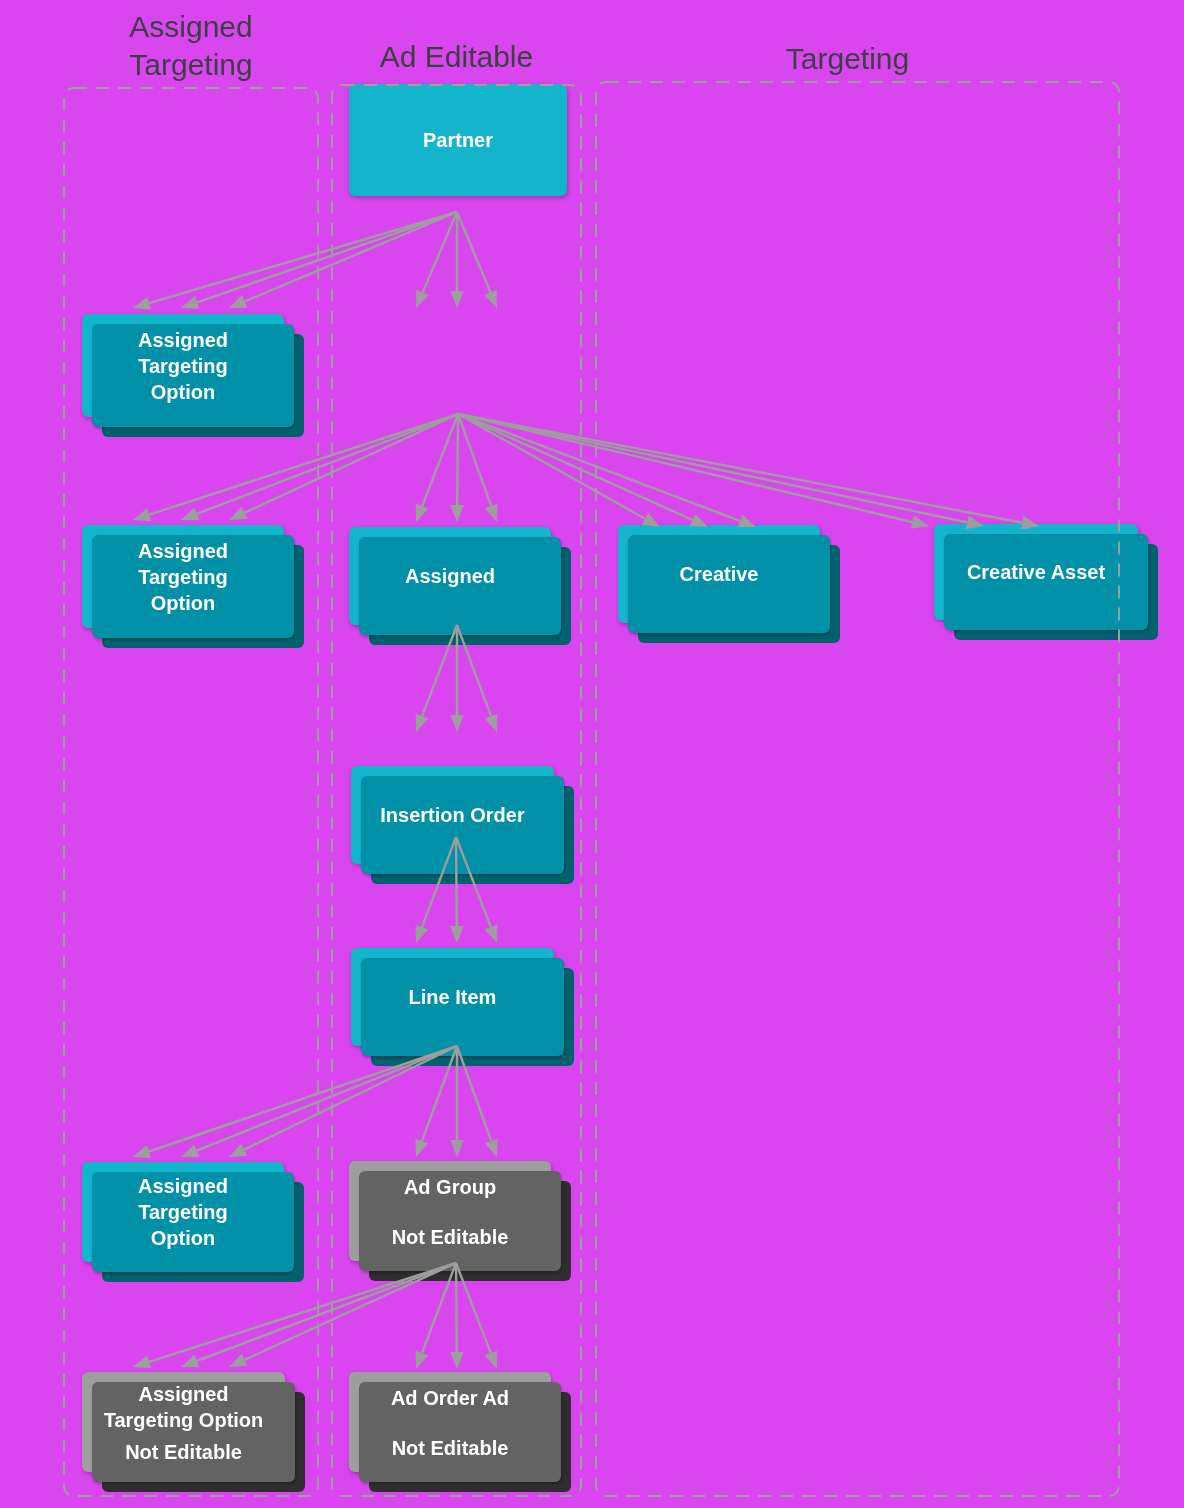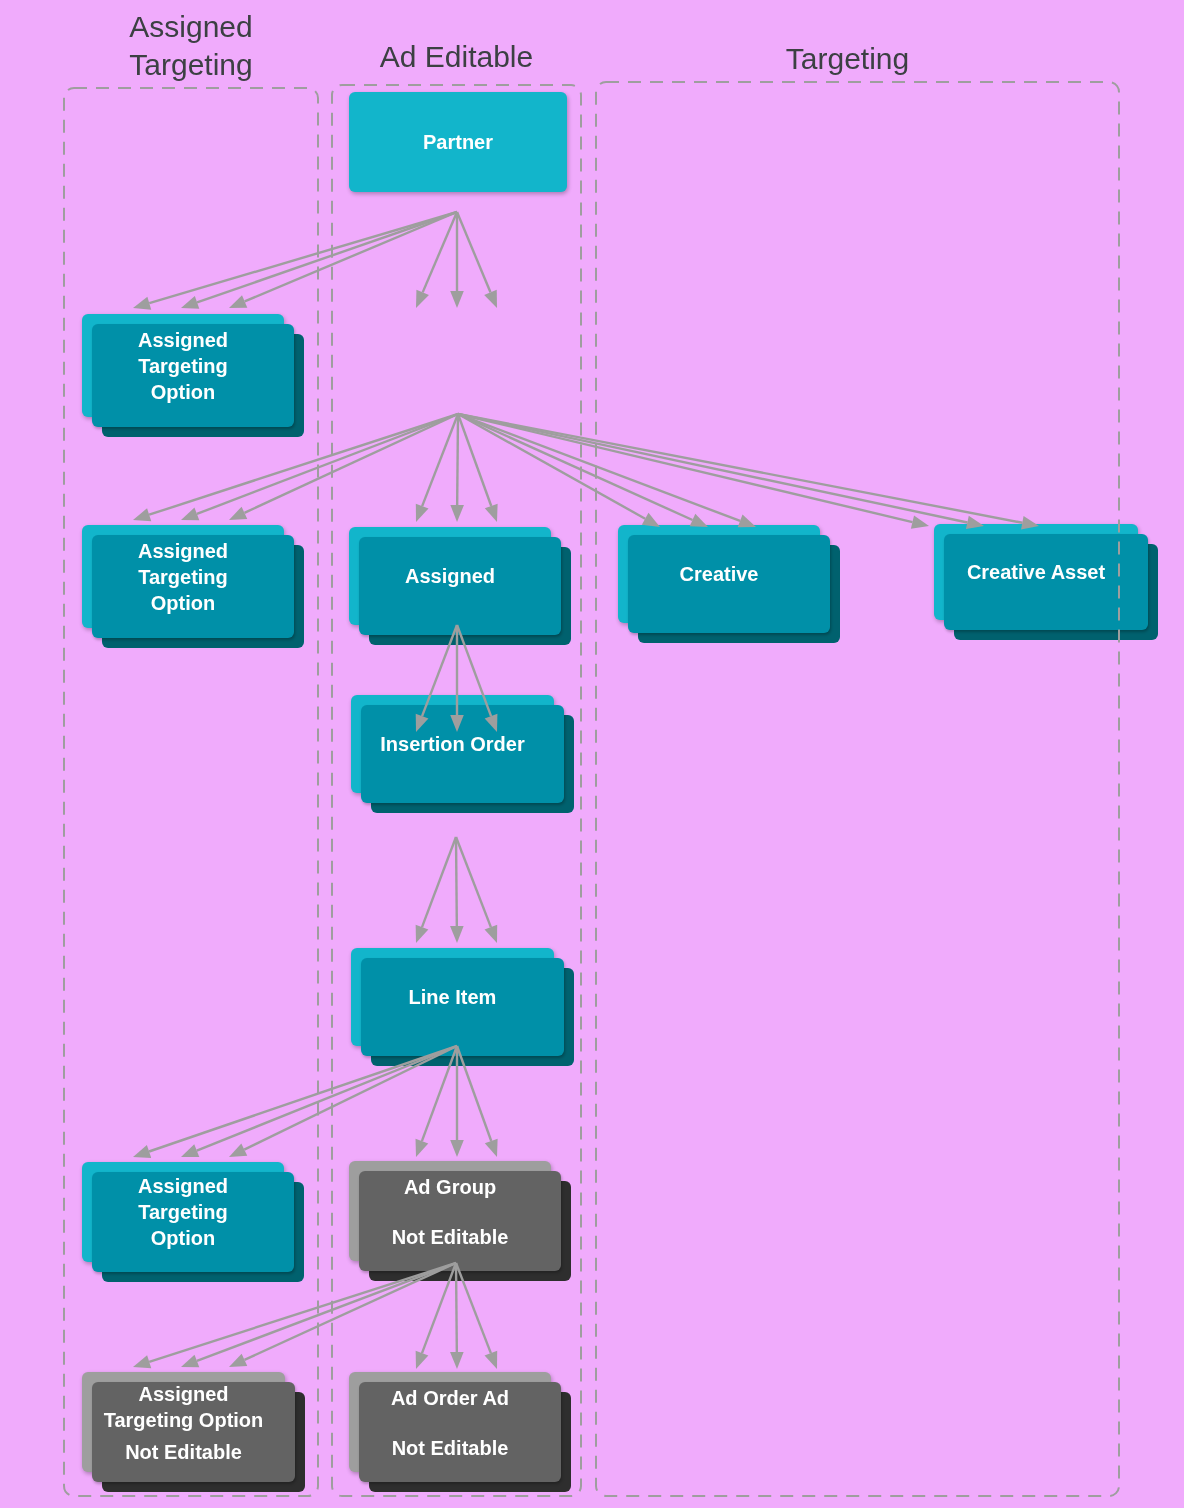--- a/index.html
+++ b/index.html
@@ -3,21 +3,21 @@
 <meta charset="utf-8">
 <style>
   :root{
     --teal:#12b5cb; --teal-mid:#0090a8; --teal-dark:#00616e;
     --gray:#9e9e9e; --gray-mid:#636363; --gray-dark:#2e2e2e;
     --arrow:#9e9e9e; --dash:#9e9e9e; --header:#3c4043; --node-text:#ffffff;
   }
   *{box-sizing:border-box;margin:0;padding:0}
   html,body{background:#ffffff}
   body{font-family:"Liberation Sans","DejaVu Sans",sans-serif}
-  .canvas{position:relative;width:1184px;height:1508px;background:#f0abfc;overflow:hidden;z-index:0}
+  .canvas{position:relative;width:1184px;height:1508px;background:#d946ef;overflow:hidden;z-index:0}
 
   
   .col-label{
     position:absolute;text-align:center;color:var(--header);
     font-size:30px;line-height:38px;font-weight:400;white-space:pre-line;
   }
   .h-assigned{left:64px;width:254px;top:8px}
   .h-adserving{left:332px;width:249px;top:38px}
   .h-creatives{left:586px;width:523px;top:40px}
 
@@ -41,28 +41,28 @@
   .node.gray::before{background:var(--gray-dark)}
   .node.gray::after{background:var(--gray-mid)}
   .node.single::before,.node.single::after{display:none}
 
   .node .title{font-size:20px;font-weight:700;line-height:26px;white-space:pre-line}
   .node .sub{font-size:20px;font-weight:700;margin-top:8px}
   .node .sub:empty{display:none}
   .n-ad_group .sub,.n-ad_group_ad .sub{margin-top:26px}
 
   
-  .n-partner{left:349px;top:92px;width:218px;height:100px}
+  .n-partner{left:349px;top:84px;width:218px;height:112px}
   .n-ato_partner{left:82px;top:314px;width:202px;height:103px}
   .n-advertiser{left:349px;top:312px;width:204px;height:102px}
   .n-ato_advertiser{left:82px;top:525px;width:202px;height:103px}
   .n-campaign{left:349px;top:527px;width:202px;height:98px}
   .n-creative{left:618px;top:525px;width:202px;height:98px}
   .n-creative_asset{left:934px;top:524px;width:204px;height:96px}
-  .n-insertion_order{left:351px;top:695px;width:203px;height:98px}
+  .n-insertion_order{left:351px;top:766px;width:203px;height:98px}
   .n-line_item{left:351px;top:948px;width:203px;height:98px}
   .n-ato_line_item{left:82px;top:1162px;width:202px;height:100px}
   .n-ad_group{left:349px;top:1161px;width:202px;height:100px}
   .n-ato_ad_group{left:82px;top:1372px;width:203px;height:100px}
   .n-ad_group_ad{left:349px;top:1372px;width:202px;height:100px}
 </style>
 </head>
 <body>
 
 <div class="canvas">

